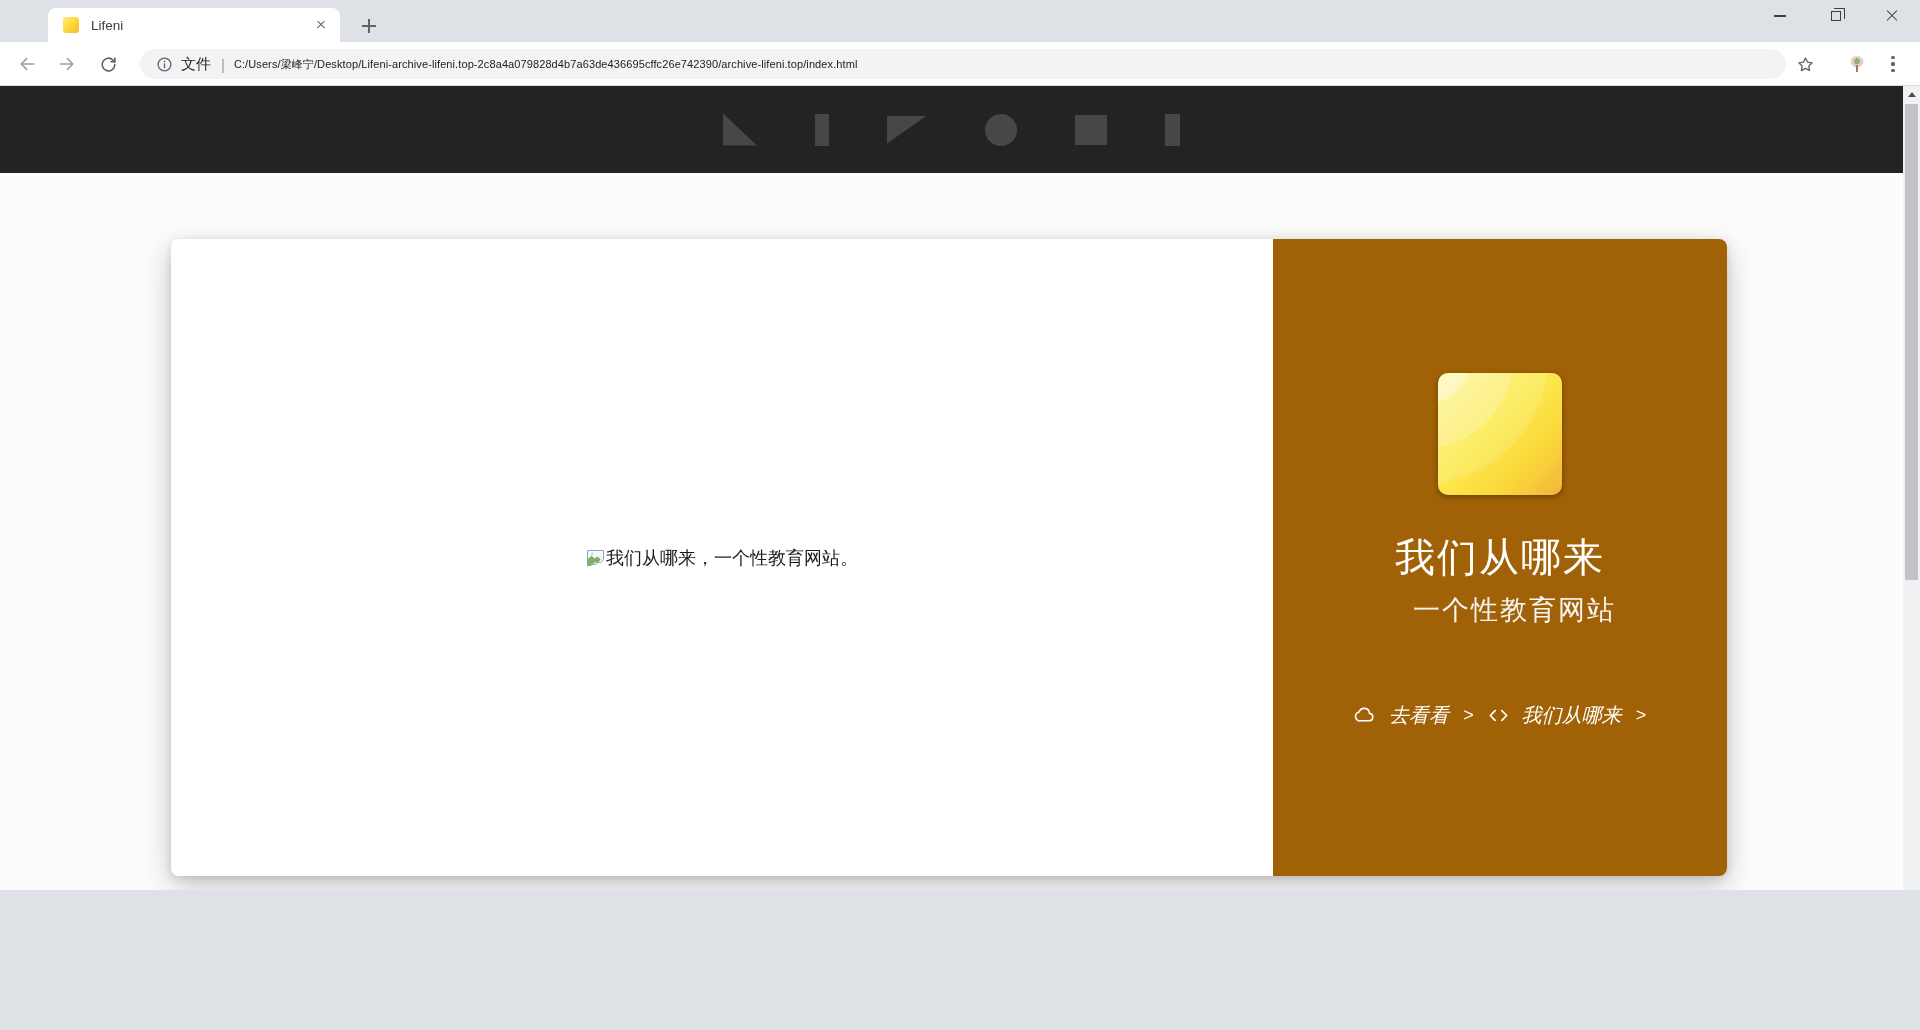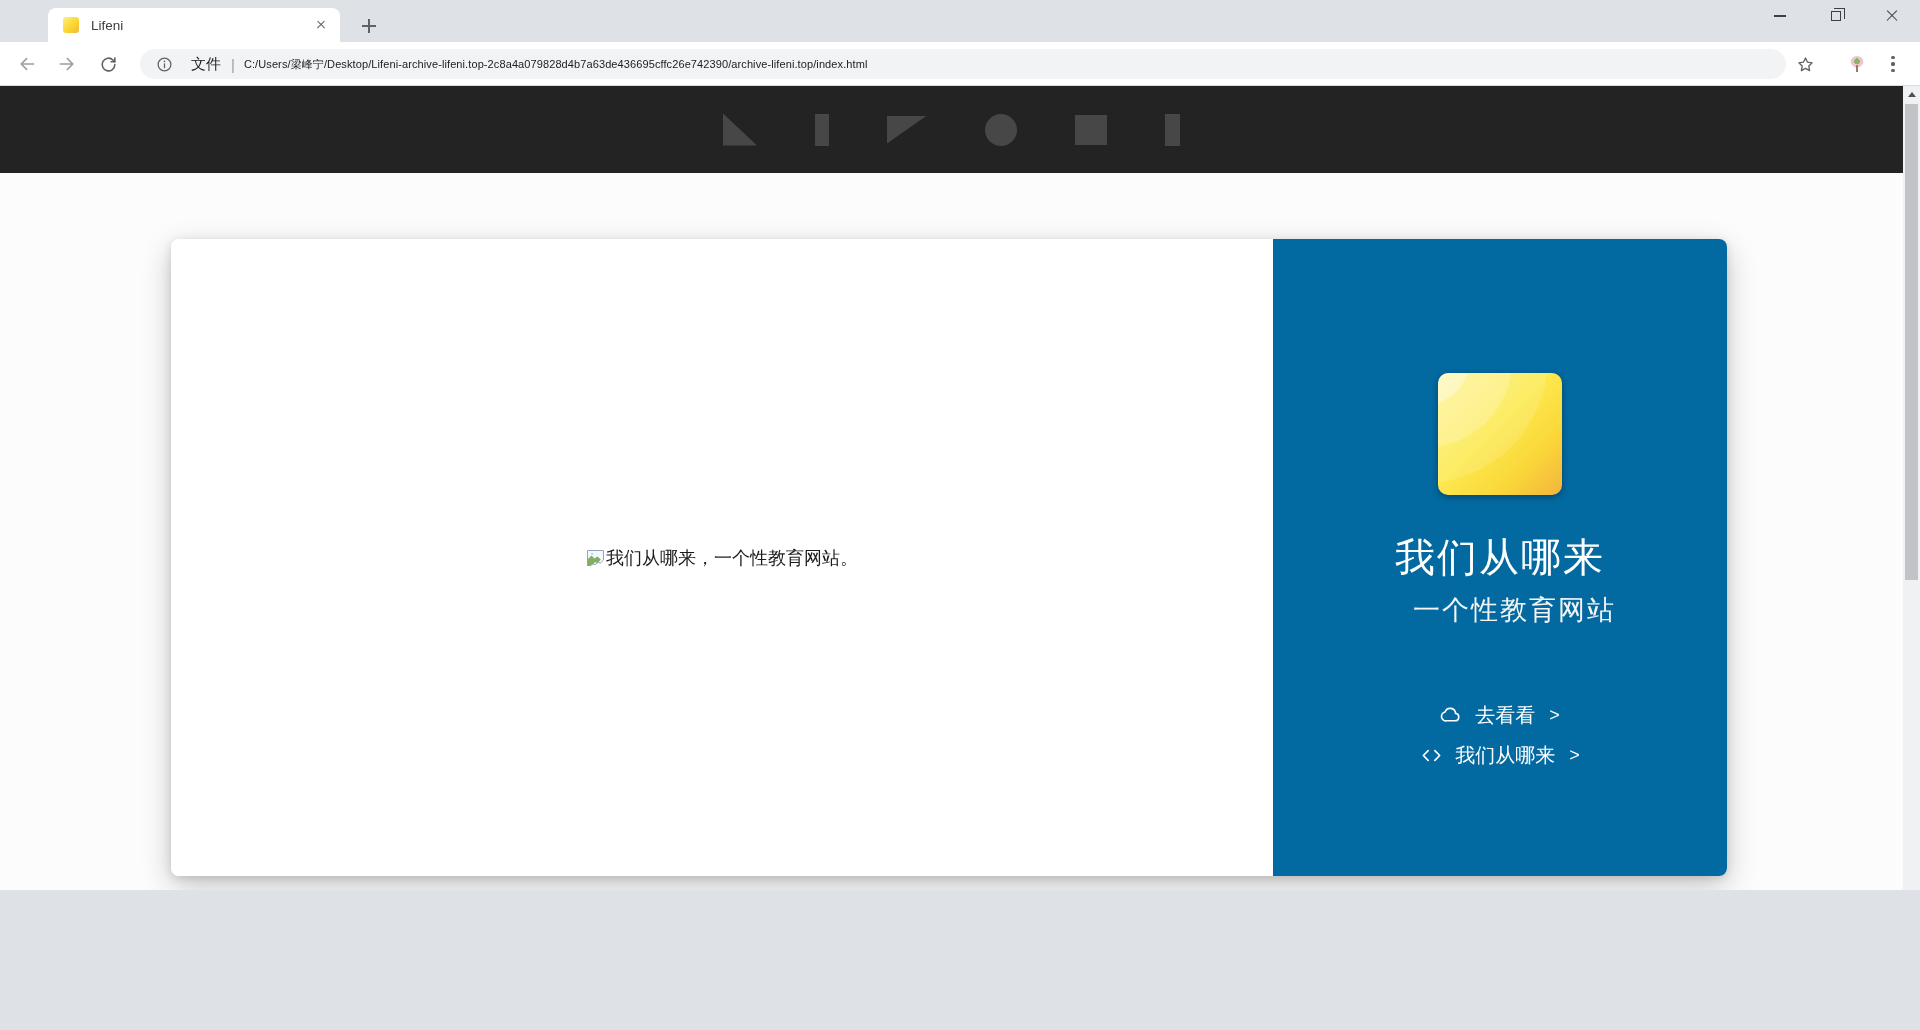--- a/index.html
+++ b/index.html
@@ -33,21 +33,21 @@
   .ic-x::before,.ic-x::after { content:""; position:absolute; left:0; top:6.3px; width:14px; height:1.3px;
             background:#3c4043; }
   .ic-x::before { transform:rotate(45deg); } .ic-x::after { transform:rotate(-45deg); }
 
   
   .toolbar { position:relative; height:44px; background:#fff; border-bottom:1px solid #dadce0; }
   .nav-btn { position:absolute; top:6px; width:32px; height:32px; display:flex; align-items:center;
              justify-content:center; }
   .omnibox { position:absolute; left:140px; top:7px; height:30px; width:1646px; background:#f1f3f4;
              border-radius:15px; display:flex; align-items:center; padding:0 16px; }
-  .scheme { font-size:15px; color:#202124; margin-left:18px; white-space:nowrap; }
+  .scheme { font-size:15px; color:#202124; margin-left:8px; white-space:nowrap; }
   .omni-sep { color:#9aa0a6; font-size:15px; margin:0 9px 0 10px; font-weight:300; }
   .url-text { font-size:11px; color:#202124; white-space:nowrap; overflow:hidden; letter-spacing:.1px; }
   .right-btn { position:absolute; top:6px; width:32px; height:32px; display:flex; align-items:center;
              justify-content:center; }
   .ext-tree { position:relative; width:16px; height:16px; }
   .ext-tree::before { content:""; position:absolute; left:1px; top:0; width:14px; height:12px; border-radius:50%;
       background:radial-gradient(circle at 50% 45%, #8fb468 0 32%, #e9c9cf 32% 62%, rgba(233,201,207,.25) 62% 78%, transparent 80%); }
   .ext-tree::after { content:""; position:absolute; left:7.2px; top:9px; width:1.8px; height:7px; background:#9b7f5d; }
   .dots { display:flex; flex-direction:column; gap:3px; }
   .dots i { width:3.2px; height:3.2px; border-radius:50%; background:#5f6368; }
@@ -64,31 +64,31 @@
   .sh-circle { width:32px; height:32px; border-radius:50%; }
   .sh-square { width:32px; height:30px; }
   .sh-bar2   { width:15px; height:32px; }
 
   
   .hero-card { position:absolute; left:171px; top:153px; width:1556px; height:637px; border-radius:8px;
                display:flex; overflow:hidden;
                box-shadow:0 10px 30px rgba(0,0,0,.22), 0 2px 8px rgba(0,0,0,.12); }
   .hero-left { width:1102px; background:#ffffff; display:flex; align-items:center; justify-content:center; }
   .broken-row { display:flex; align-items:center; gap:1px; font-size:18px; color:#1b1b1b; }
-  .hero-right { flex:1; background:#0369a1; color:#fff; display:flex; flex-direction:column;
+  .hero-right { flex:1; background:#a16207; color:#fff; display:flex; flex-direction:column;
                 align-items:center; }
   .logo { margin-top:134px; width:124px; height:122px; border-radius:10px;
       background:
         radial-gradient(circle at -12% -12%, rgba(255,255,255,.55) 0 24%, rgba(255,255,255,.30) 24% 46%,
                         rgba(255,255,255,.13) 46% 64%, rgba(255,255,255,0) 64%),
         linear-gradient(135deg,#fdf283 0%,#fce94f 45%,#fbd83a 72%,#f2b53c 100%);
       box-shadow:0 2px 6px rgba(0,0,0,.35); }
   .hero-title { margin-top:40px; font-size:40px; font-weight:400; letter-spacing:2px; line-height:1.1; }
   .hero-subtitle { margin-top:13px; font-size:27px; font-weight:400; letter-spacing:2px; color:#f5f5f5;margin-left:29px; }
-  .hero-links { margin-top:74px; display:flex; flex-direction:column; align-items:center; gap:13px; }
+  .hero-links { margin-top:74px; display:flex; align-items:center; gap:13px;font-style:italic; }
   .hero-link { display:flex; align-items:center; gap:12px; font-size:20px; color:#fff;
                text-decoration:none; cursor:pointer; }
   .hero-link .chev { font-size:18px; margin-left:2px; font-weight:400; }
 
   
   .card { position:absolute; top:855px; height:260px; background:#fcfcfd; border:1px solid #e7e7ea;
           border-radius:8px; box-shadow:0 1px 3px rgba(0,0,0,.05); }
   .card-a { left:171px; width:472px; }
   .card-b { left:729px; width:998px; }
   .starry { position:absolute; left:28px; top:27px; width:418px; height:210px;

